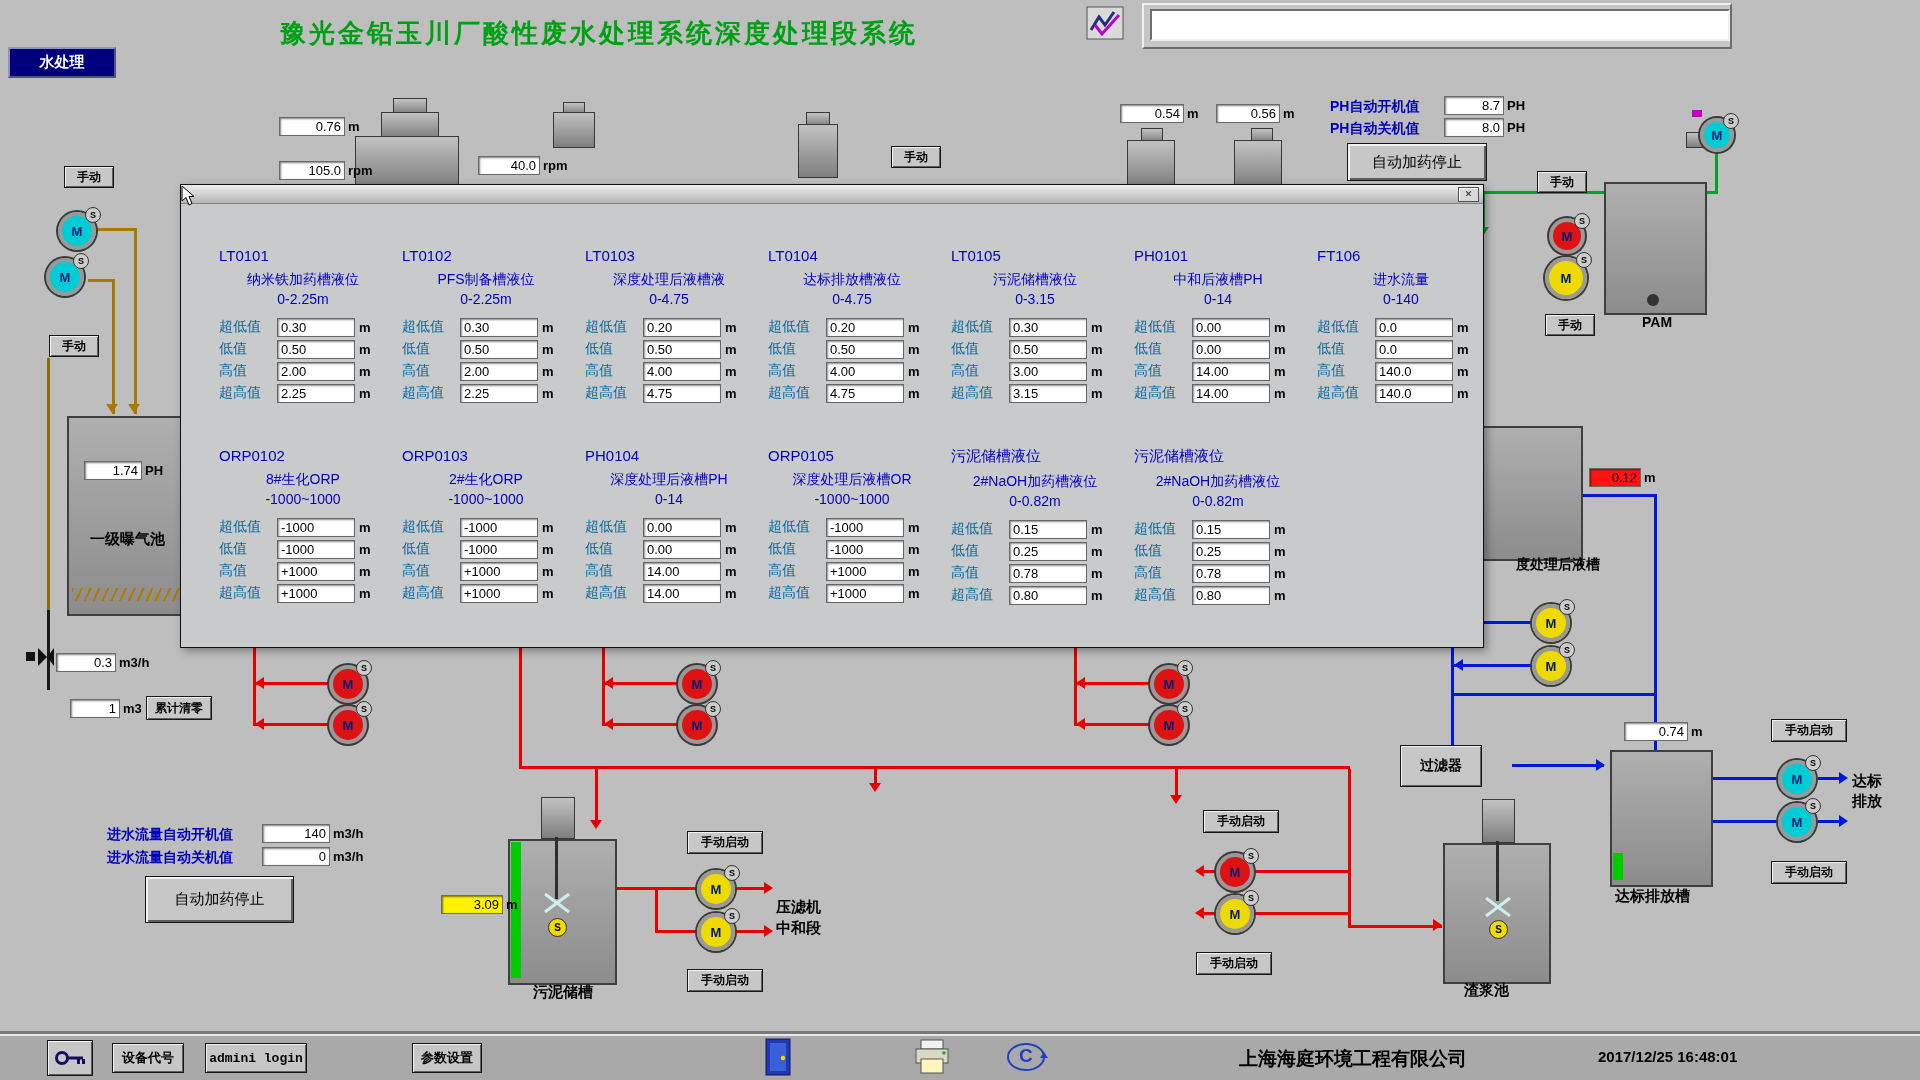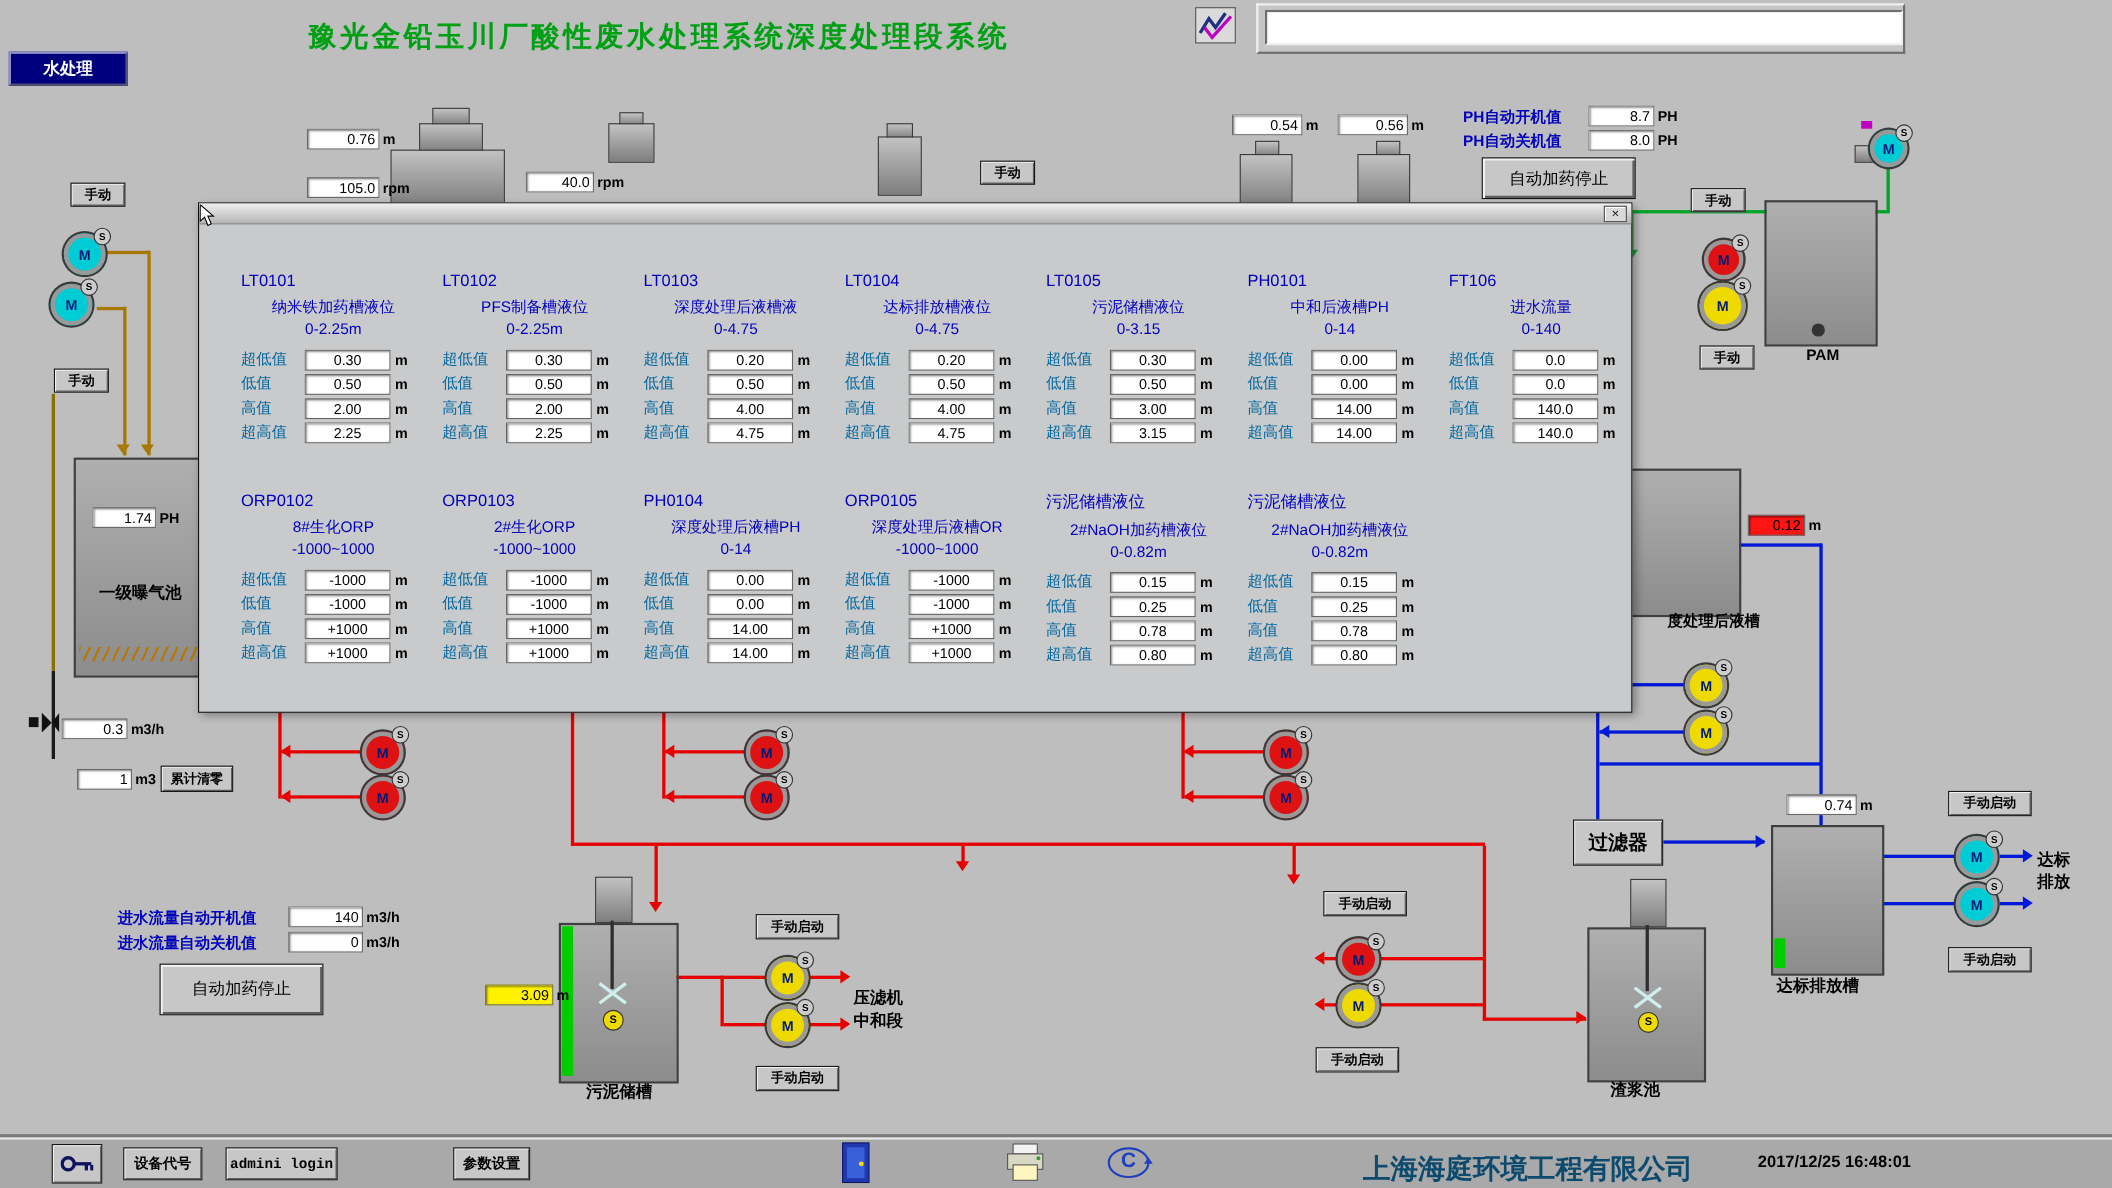--- a/index.html
+++ b/index.html
@@ -36,21 +36,21 @@
 #dlg{position:absolute;left:180px;top:184px;width:1302px;height:462px;z-index:50;background:#C9CACB;border:1px solid #111;box-shadow:3px 3px 8px rgba(0,0,0,.35)}
 #dlg .tbar{position:relative;height:18px;background:linear-gradient(180deg,#EFEFEF,#B5B5B5);border-bottom:1px solid #828282}
 #dlg .closebox{position:absolute;right:4px;top:2px;width:19px;height:13px;background:#D9D9D9;border:1px solid #4F4F4F;box-shadow:inset 1px 1px 0 #FFF;font-size:9px;line-height:12px;text-align:center;font-weight:bold;color:#222;cursor:default}
 #param-grid{position:absolute;left:38px;top:62px;display:grid;grid-template-columns:repeat(7,183px);grid-auto-rows:200px}
 .param-card{font-size:14px}
 .p-tag{color:#0000BE;font-size:15px;margin-bottom:7px}
 .p-name{color:#0000BE;font-size:14px;width:168px;text-align:center;margin-bottom:2px}
 .p-range{color:#0000BE;font-size:14px;width:168px;text-align:center;margin-bottom:9px}
 .lim{display:flex;align-items:center;height:22px}
 .lim .ll{color:#0369a1;font-size:14px;width:58px}
-.lim .lv{width:70px;height:17px;line-height:17px;background:#FFF;border:1px solid #666;box-shadow:inset 1px 1px 2px rgba(0,0,0,.45);text-align:center;padding:0 3px;font-size:13px;color:#000}
+.lim .lv{width:70px;height:17px;line-height:17px;background:#FFF;border:1px solid #666;box-shadow:inset 1px 1px 2px rgba(0,0,0,.45);text-align:left;padding:0 3px;font-size:13px;color:#000}
 .lim .lu{font-size:13px;font-weight:bold;margin-left:4px}
 #taskbar{position:absolute;left:0;top:1034px;width:1920px;height:46px;background:#A9A9A9;border-top:2px solid #E8E8E8;box-shadow:0 -3px 0 #7A7A7A;z-index:30}
 .tbtn{z-index:31}
 .hatch{position:absolute;z-index:7;background:repeating-linear-gradient(115deg,#B87800 0 2px,transparent 2px 8px)}
 .cursor{position:absolute;z-index:60}
 </style>
 </head>
 <body>
 
 <div id="title">豫光金铅玉川厂酸性废水处理系统深度处理段系统</div>
@@ -196,21 +196,21 @@
 <div class="tank" style="left:1479px;top:426px;width:100px;height:131px"></div>
 <div class="tlabel" style="left:1516px;top:556px;font-size:14px">度处理后液槽</div>
 
 <div class="tank" style="left:1604px;top:182px;width:99px;height:129px"></div>
 <div class="abs" style="left:1647px;top:294px;width:12px;height:12px;border-radius:50%;background:#333;z-index:7"></div>
 <div class="tlabel" style="left:1642px;top:314px;font-size:14px">PAM</div>
 
 <div class="abs" style="left:1692px;top:110px;width:10px;height:7px;background:#C000C0;z-index:7"></div>
 <div class="equip" style="left:1686px;top:132px;width:16px;height:14px"></div>
 
-<div class="btn3d" style="left:1430px;top:745px;width:80px;height:40px;font-size:18px">过滤器</div>
+<div class="btn3d" style="left:1400px;top:745px;width:80px;height:40px;font-size:14px">过滤器</div>
 
 <div class="tank" style="left:1610px;top:750px;width:99px;height:133px"></div>
 <div class="greenbar" style="left:1613px;top:853px;width:10px;height:27px"></div>
 <div class="tlabel" style="left:1615px;top:887px">达标排放槽</div>
 
 <div class="pump cyan" style="left:58px;top:212px;width:38px;height:38px">
     <span class="m">M</span>
     <span class="badge">S</span>
   </div>
 <div class="pump cyan" style="left:46px;top:258px;width:38px;height:38px">
@@ -737,14 +737,14 @@
       <circle cx="31" cy="14" r="1.8" fill="#3A9A3A"></circle>
     </svg>
 </div>
 <div class="abs tbtn" style="left:1004px;top:1038px;width:44px;height:38px;z-index:31">
   <svg width="44" height="38" viewBox="0 0 44 38" style="position:absolute;left:0;top:0">
       <ellipse cx="22" cy="19" rx="18" ry="13" fill="none" stroke="#2040C0" stroke-width="2"></ellipse>
       <polygon points="40,14 44,20 36,20" fill="#2040C0"></polygon>
     </svg>
   <span class="abs" style="left:15px;top:7px;font-size:19px;font-weight:bold;color:#2040C0">C</span>
 </div>
-<div class="abs" style="left:1239px;top:1046px;font-size:25px;font-weight:bold;color:#0c4a6e;z-index:31;white-space:nowrap">上海海庭环境工程有限公司</div>
+<div class="abs" style="left:1239px;top:1046px;font-size:19px;font-weight:bold;color:#000000;z-index:31;white-space:nowrap">上海海庭环境工程有限公司</div>
 <div class="abs" style="left:1598px;top:1048px;font-size:15px;font-weight:bold;color:#000;z-index:31;white-space:nowrap">2017/12/25  16:48:01</div>
 
 </body></html>

